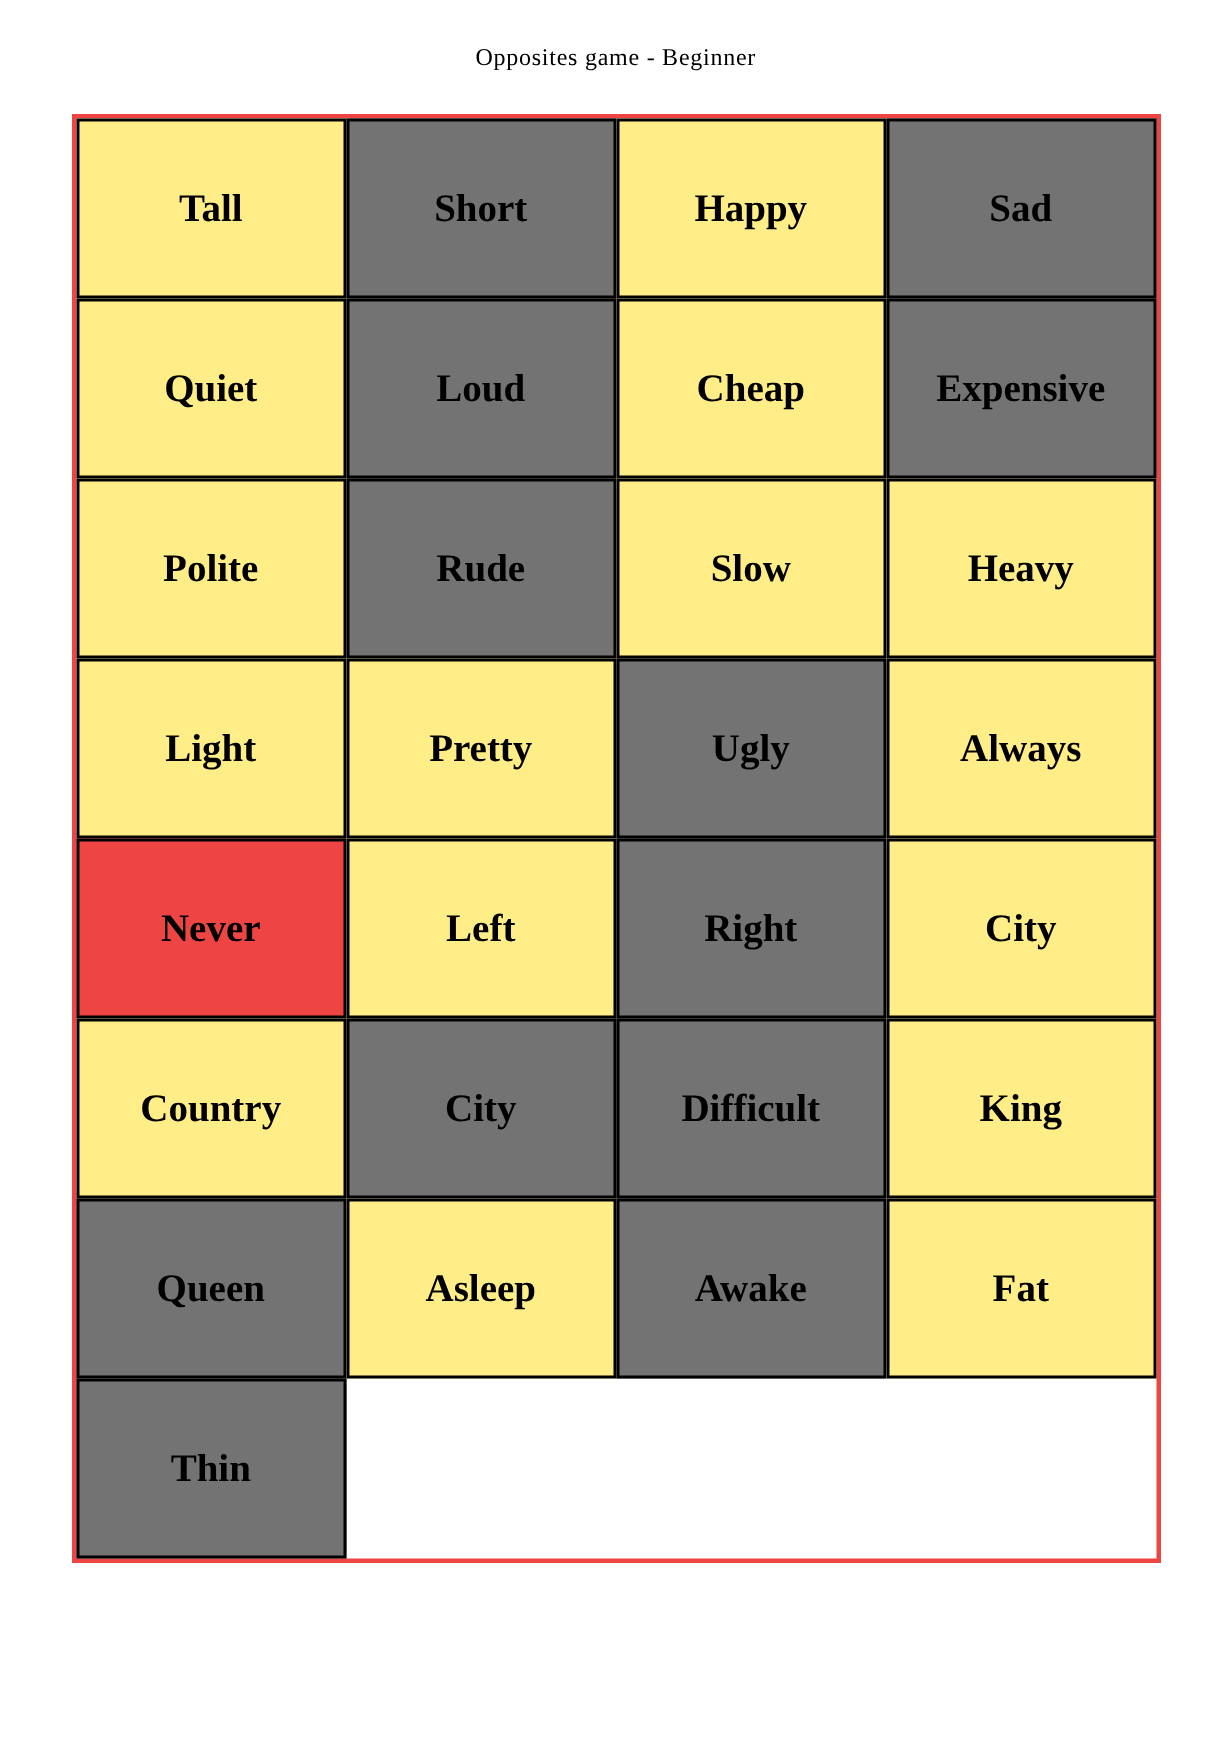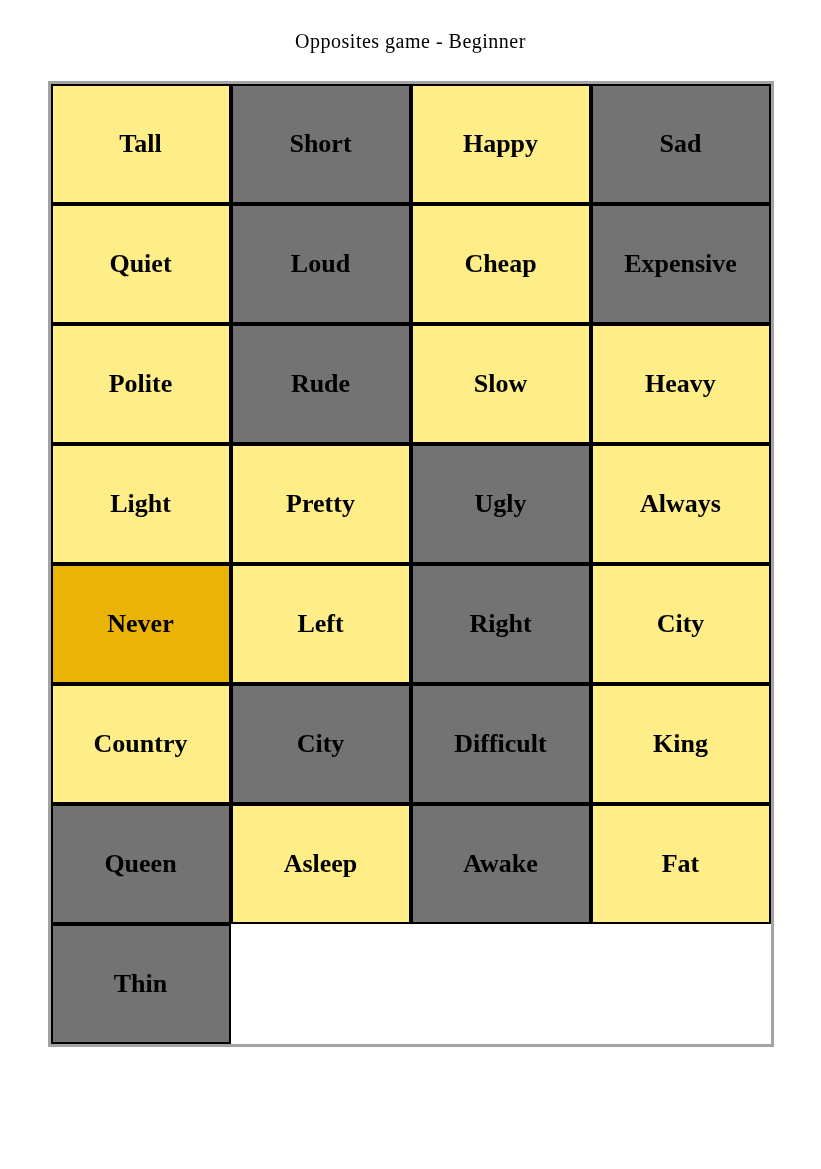--- a/index.html
+++ b/index.html
@@ -7,28 +7,28 @@
       width: 821px;
       min-height: 1169px;
       background: #fff;
       font-family: 'Comic Sans MS', 'Chalkboard SE', cursive;
       display: flex;
       flex-direction: column;
       align-items: center;
       padding: 30px 20px 20px;
     }
     .page-title {
-      font-size: 20px;
+      font-size: 16px;
       font-weight: normal;
       margin-bottom: 28px;
       color: #000;
       letter-spacing: 0.5px;
     }
     .grid-wrapper {
-      border: 3px solid #a3a3a3;
+      border: 3px solid #ef4444;
       display: inline-block;
       text-align: center;
     }
     .grid {
       display: grid;
       grid-template-columns: repeat(4, 180px);
       grid-template-rows: repeat(8, 120px);
       border-collapse: collapse;
     }
     .cell {
@@ -41,21 +41,21 @@
       color: #000;
     }
     .yellow {
       background-color: #FFEE88;
     }
     .red {
       background-color: #737373;
       color: #000;
     }
     .orange {
-      background-color: #eab308;
+      background-color: #ef4444;
       color: #000;
     }
   </style>
 </head>
 <body>
 
 <h1 class="page-title">Opposites game - Beginner</h1>
 
 <div class="grid-wrapper">
   <div class="grid" id="grid-container">

